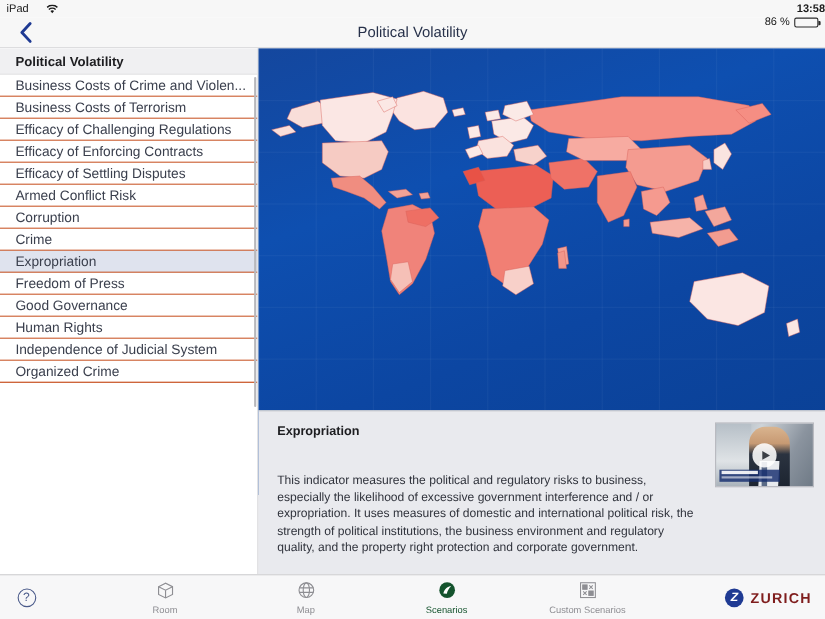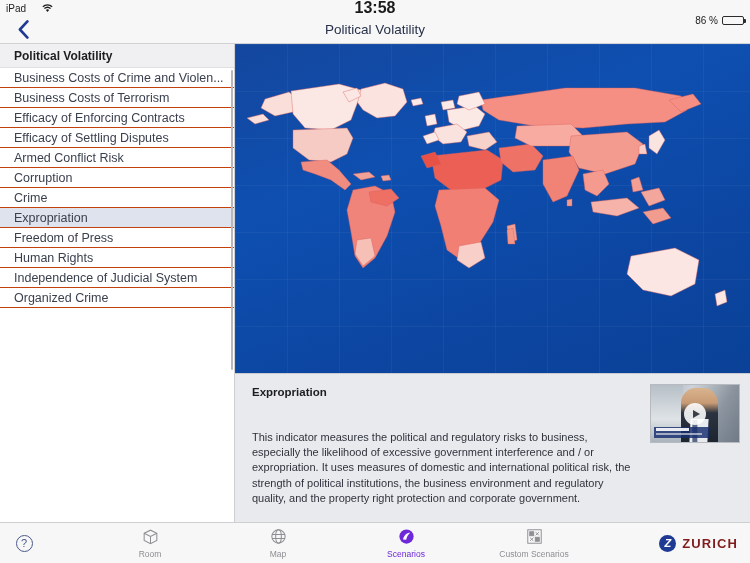--- a/index.html
+++ b/index.html
@@ -13,21 +13,21 @@
 
   
   .statusbar {
     position: absolute; top: 0; left: 0; width: 750px; height: 16px;
     background: #f7f7f7;
     display: flex; align-items: center;
     font-size: 10px; color: #1b1b1b;
     padding: 0 6px;
   }
   .sb-left { display: flex; align-items: center; gap: 16px; }
-  .sb-center { position: absolute; left: 0; right: 0; text-align: center; font-weight: bold; font-size: 16px; }
+  .sb-center { position: absolute; left: 0; right: 0; text-align: right; font-weight: bold; font-size: 10px; }
   .sb-right { margin-left: auto; display: flex; align-items: center; gap: 4px; z-index: 2; margin-top: 24px; }
   .wifi-icon { display: inline-block; width: 11px; height: 9px; }
   .battery {
     width: 22px; height: 9px; border: 1px solid #2b2b2b; border-radius: 2px;
     position: relative; padding: 1px;
   }
   .battery::after {
     content: ""; position: absolute; right: -3px; top: 2.5px;
     width: 2px; height: 4px; background: #2b2b2b; border-radius: 0 1px 1px 0;
   }
@@ -186,21 +186,21 @@
     font-size: 11px; color: #4a5a8a; line-height: 1;
   }
   .tabs {
     flex: 1; display: flex; align-items: center; justify-content: center; gap: 42px;
     margin-left: -10px;
   }
   .tab {
     width: 86px; display: flex; flex-direction: column; align-items: center; gap: 3px;
     cursor: pointer; color: #8e8e93;
   }
-  .tab.active { color: #6d28d9; }
+  .tab.active { color: #14532d; }
   .tab-label { font-size: 8.5px; white-space: nowrap; }
   .tab-icon { height: 19px; display: flex; align-items: flex-end; }
   .zurich-logo {
     width: 104px; height: 41px; display: flex; align-items: center; gap: 6px;
     padding-right: 12px; justify-content: flex-end;
   }
   .z-mark {
     width: 17px; height: 17px; border-radius: 50%;
     background: #1f3a93;
     display: flex; align-items: center; justify-content: center;
@@ -243,27 +243,29 @@
       </svg>
     </div>
     <div class="nav-title">Political Volatility</div>
   </div>
 
   <div class="sidebar">
     <div class="sb-header">Political Volatility</div>
     <div class="sb-list" id="sidebar-list">
         <div class="sb-item">Business Costs of Crime and Violen...</div>
         <div class="sb-item">Business Costs of Terrorism</div>
+        <div class="sb-item">Efficacy of Challenging Regulations</div>
         <div class="sb-item">Efficacy of Enforcing Contracts</div>
         <div class="sb-item">Efficacy of Settling Disputes</div>
         <div class="sb-item">Armed Conflict Risk</div>
         <div class="sb-item">Corruption</div>
         <div class="sb-item">Crime</div>
         <div class="sb-item selected">Expropriation</div>
         <div class="sb-item">Freedom of Press</div>
+        <div class="sb-item">Good Governance</div>
         <div class="sb-item">Human Rights</div>
         <div class="sb-item">Independence of Judicial System</div>
         <div class="sb-item">Organized Crime</div>
       </div>
     <div class="sb-scrollbar"></div>
   </div>
 
   <div class="mappanel">
     <div class="map-grid"></div>
     <svg class="map-svg" viewBox="0 0 515 329">

